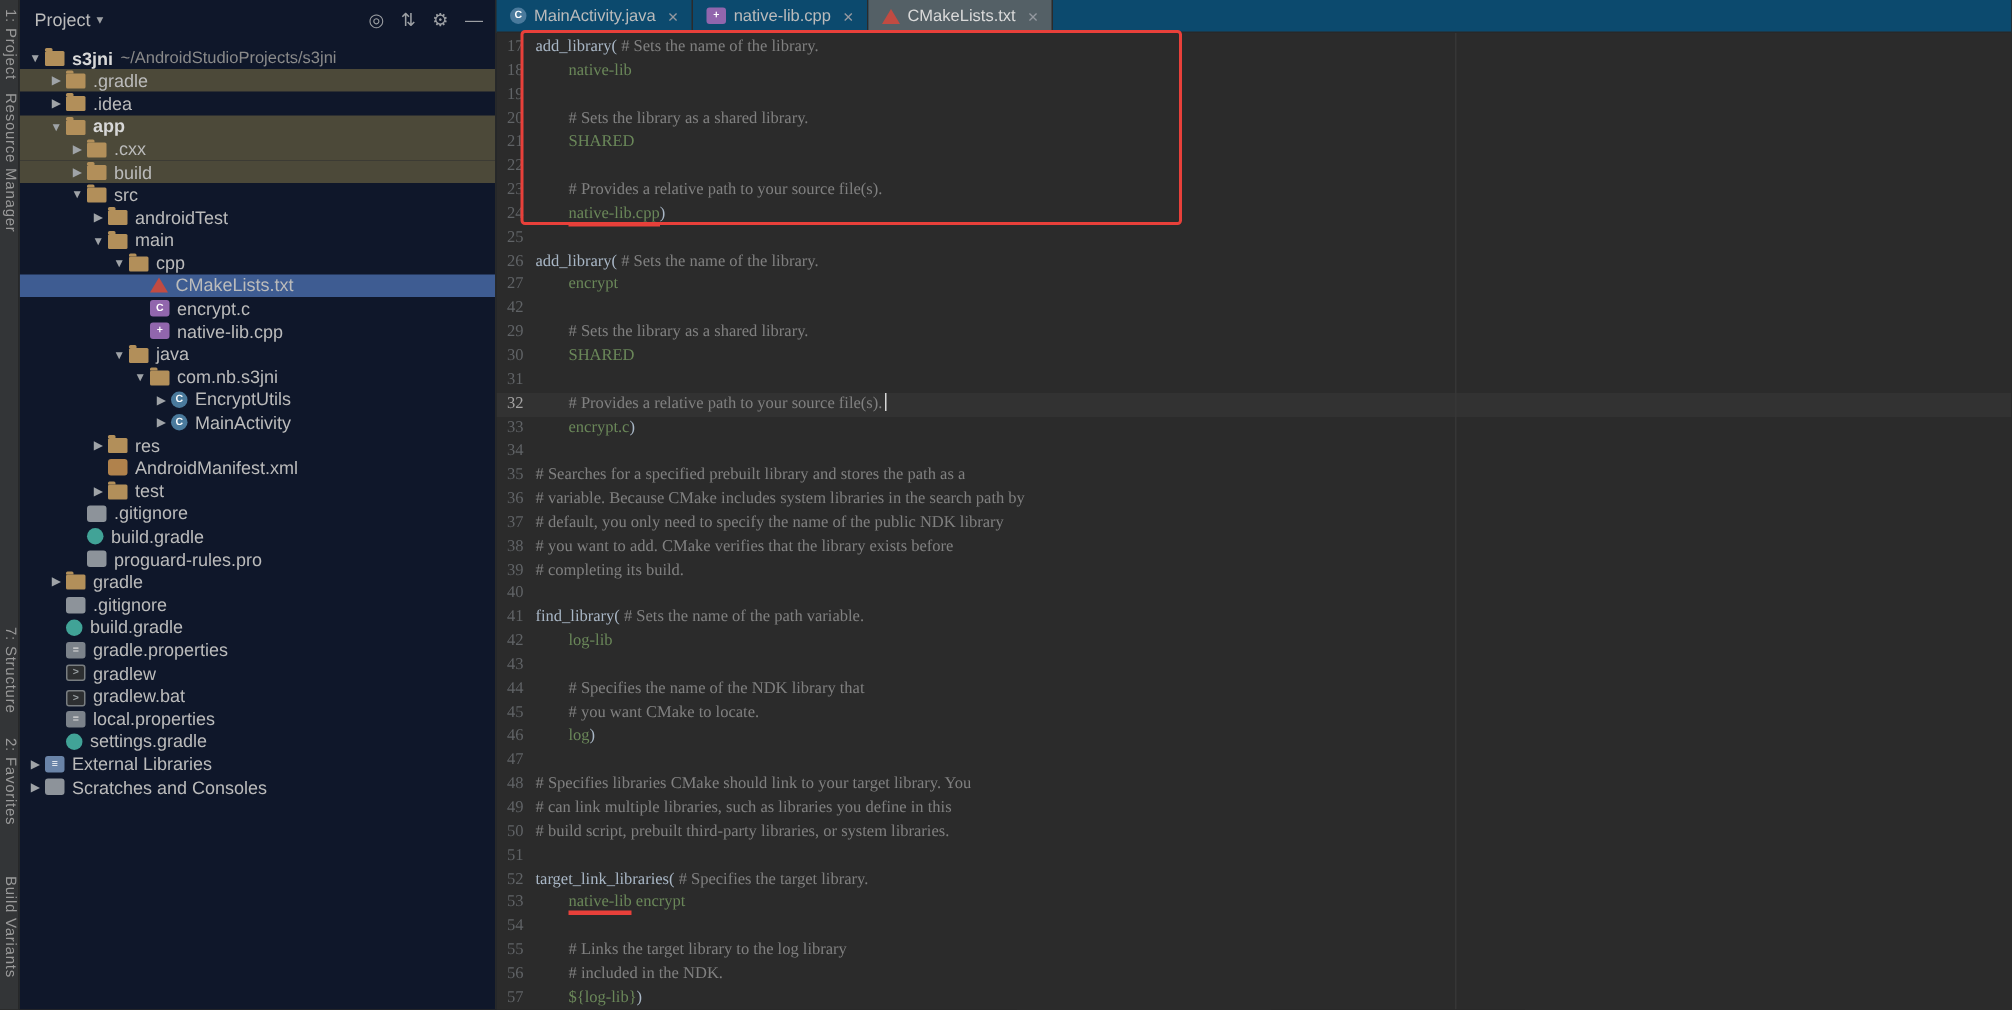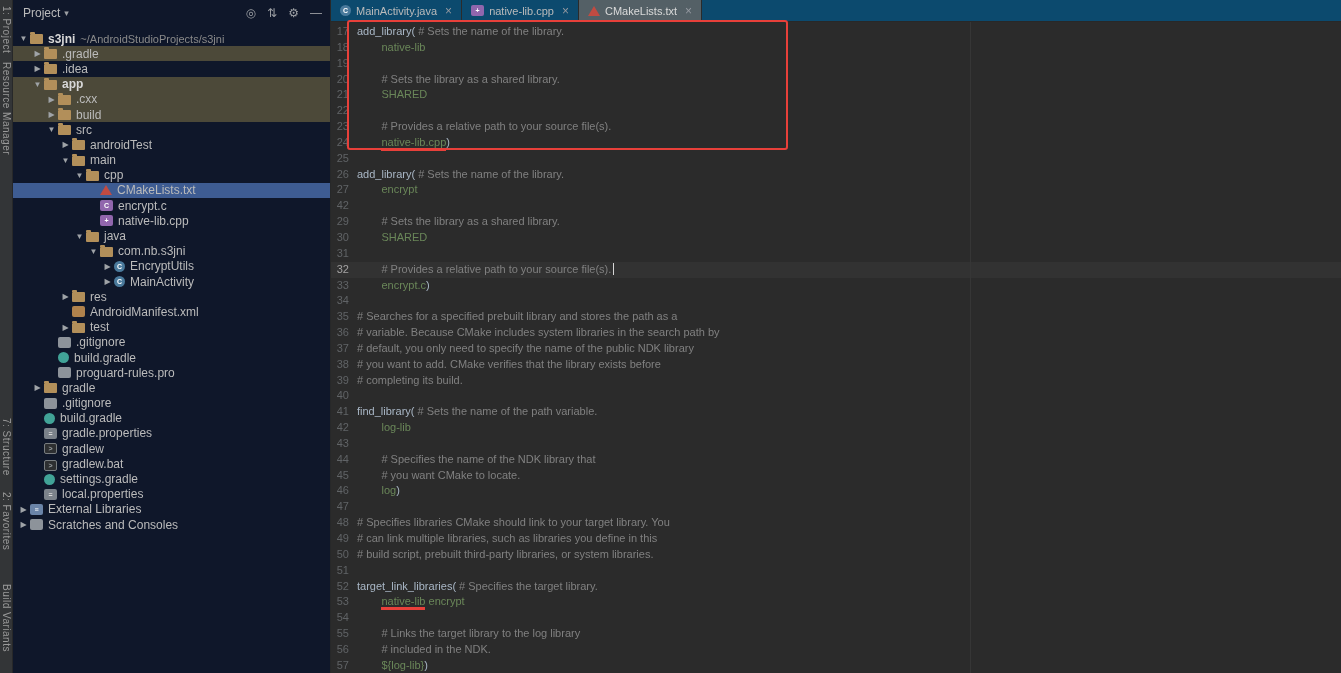--- a/index.html
+++ b/index.html
@@ -58,21 +58,21 @@
 
   
   .editor { flex:1; min-width:0; position:relative; background:#2b2b2b; display:flex; flex-direction:column; }
   .tabs { height:22px; flex:none; background:#0c4a6e; display:flex; border-bottom:1px solid #282828; }
   .tab { display:flex; align-items:center; gap:5px; padding:0 9px; font-size:11px; color:#bbbbbb; border-right:1px solid #2b2b2b; cursor:default; }
   .tab.active { background:#546066; color:#dadada; }
   .tab .close { color:#9599a0; font-size:12px; margin-left:3px; line-height:1; }
   .tab .ic { margin-right:0; }
 
   .code-area { flex:1; padding-top:2px; overflow:hidden; position:relative;
-    font-family:Liberation Sans, sans-serif; font-size:11px; line-height:15.85px; }
+    font-family:Liberation Serif, serif; font-size:11px; line-height:15.85px; }
   .code-line { display:flex; height:15.85px; white-space:pre; }
   .code-line.cur { background:#323232; }
   .ln { width:26px; flex:none; text-align:right; padding-right:8px; color:#606366; }
   .cur .ln { color:#a4a3a3; }
   .tk-p { color:#a9b7c6; }
   .tk-c { color:#808080; }
   .tk-a { color:#6a8759; }
   .red-u { border-bottom:3px solid #e8403a; }
   .caret { display:inline-block; width:1px; height:12px; background:#d6d6d6; vertical-align:-2px; margin-left:2px; }
 
@@ -243,27 +243,27 @@
           <span class="ic ic-shell"></span>
           <span class="lbl">gradlew</span>
         </div>
         <div class="row" style="padding-left: 18px; align-items: flex-end;">
           <span class="chev"></span>
           <span class="ic ic-shell"></span>
           <span class="lbl">gradlew.bat</span>
         </div>
         <div class="row" style="padding-left: 18px;">
           <span class="chev"></span>
+          <span class="ic ic-properties"></span>
+          <span class="lbl">local.properties</span>
+        </div>
+        <div class="row" style="padding-left: 18px;">
+          <span class="chev"></span>
           <span class="ic ic-gradle"></span>
           <span class="lbl">settings.gradle</span>
-        </div>
-        <div class="row" style="padding-left: 18px;">
-          <span class="chev"></span>
-          <span class="ic ic-properties"></span>
-          <span class="lbl">local.properties</span>
         </div>
         <div class="row" style="padding-left: 4px;">
           <span class="chev">▶</span>
           <span class="ic ic-libraries"></span>
           <span class="lbl">External Libraries</span>
         </div>
         <div class="row" style="padding-left: 4px;">
           <span class="chev">▶</span>
           <span class="ic ic-scratches"></span>
           <span class="lbl">Scratches and Consoles</span>

